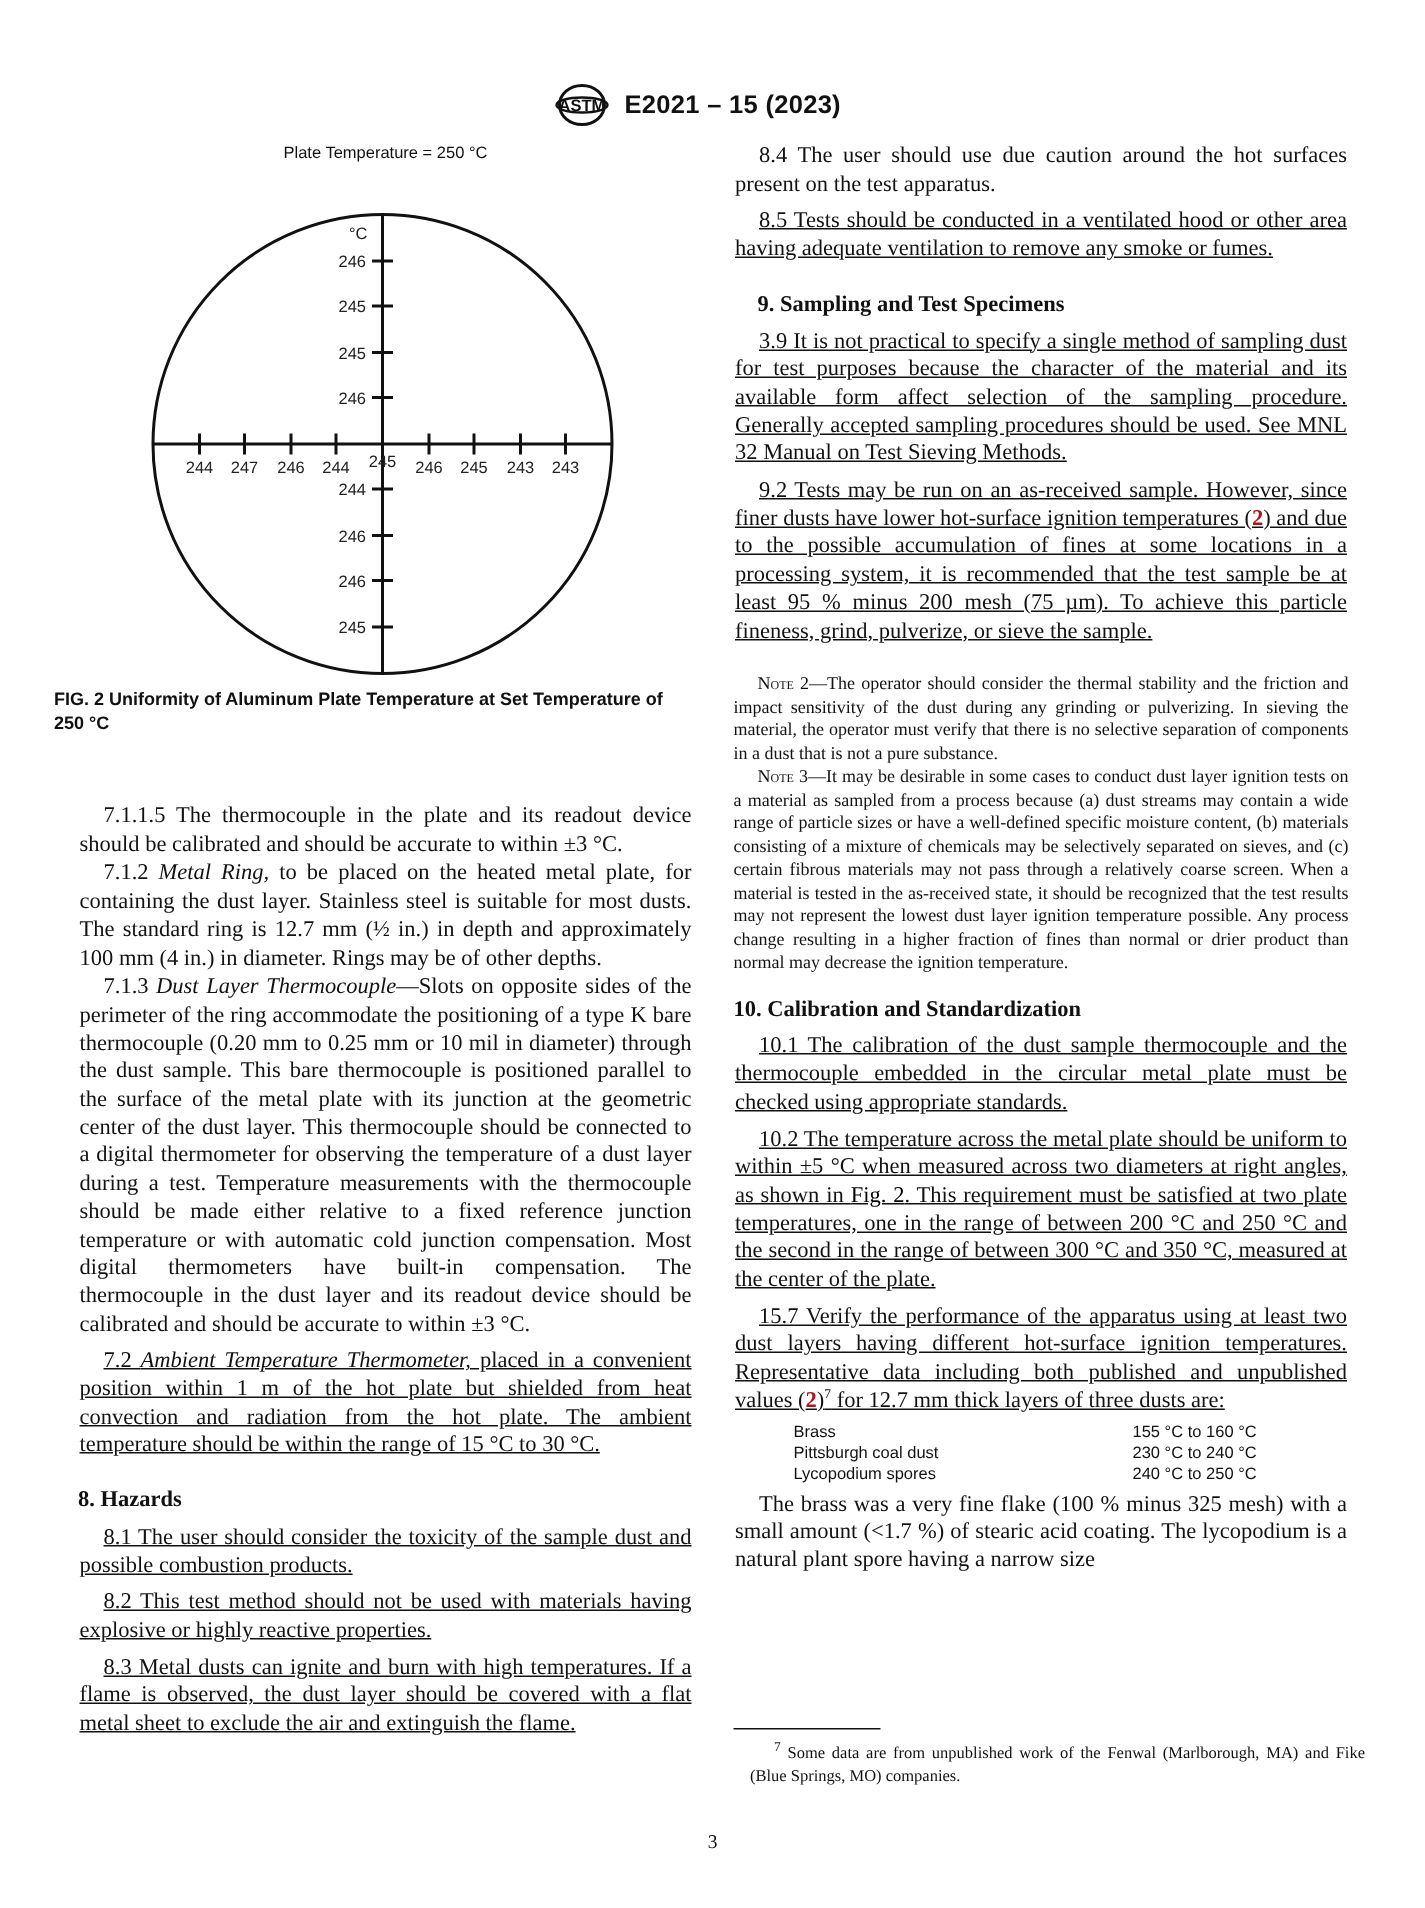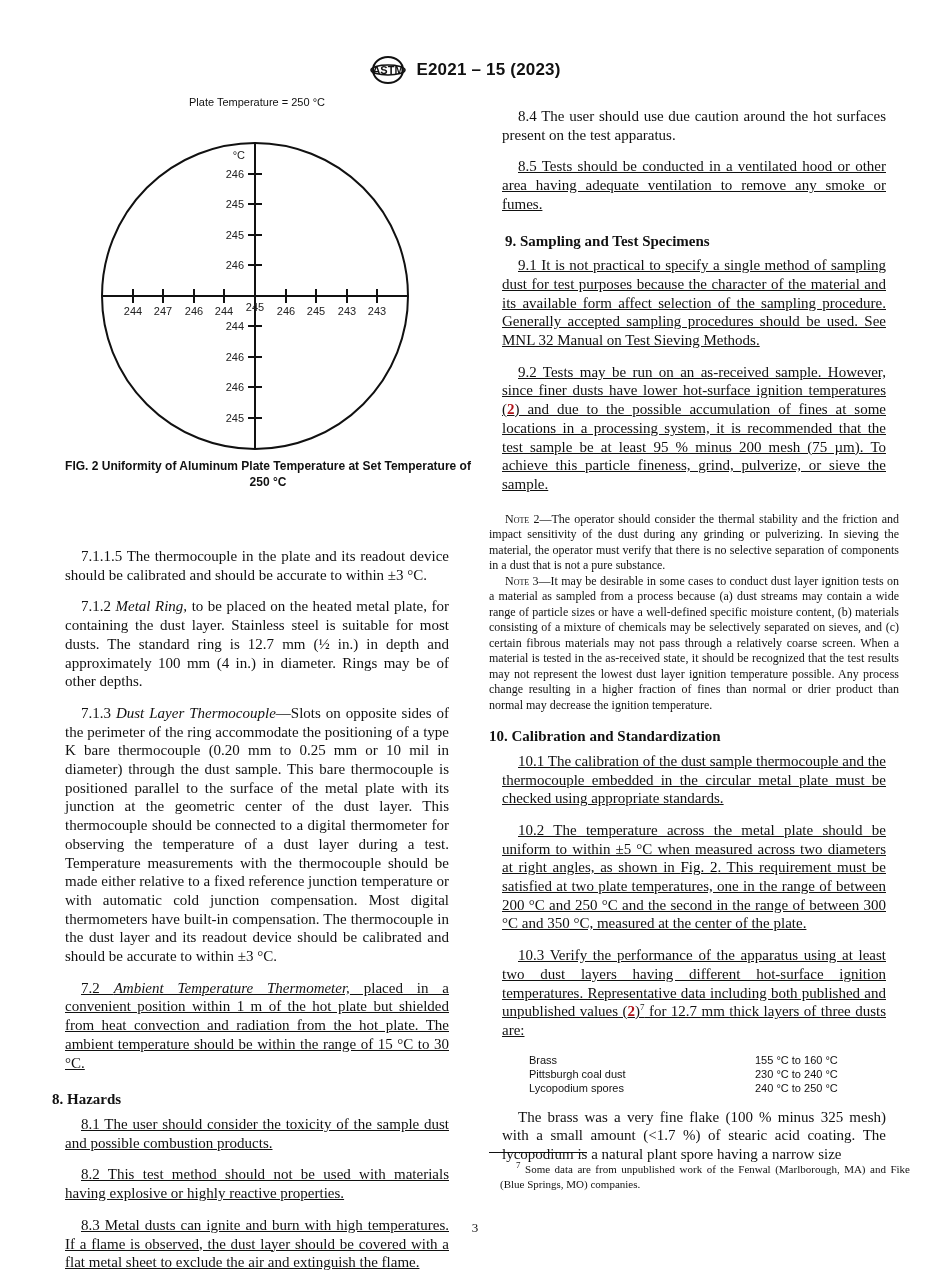--- a/index.html
+++ b/index.html
@@ -5,27 +5,27 @@
   html, body { margin: 0; padding: 0; background: #ffffff; }
   body { width: 950px; height: 1272px; position: relative; overflow: hidden; color: #111; }
 
   #header { position: absolute; top: 55px; left: 0; width: 931px; text-align: center; }
   #header .logo { display: inline-block; vertical-align: middle; width: 36px; height: 30px; margin-right: 6px; }
   #header .title { display: inline-block; vertical-align: middle; font-family: Liberation Sans, sans-serif; font-weight: bold; font-size: 17px; letter-spacing: 0.2px; }
 
   #figure { position: absolute; left: 52px; top: 92px; width: 410px; }
   #figure .fig-title { position: absolute; left: 0; width: 410px; top: 4px; text-align: center; font-family: "Liberation Sans", sans-serif; font-weight: normal; font-size: 11px; }
   #figure svg { position: absolute; left: 0; top: 0; }
-  #fig-caption { position: absolute; left: 60px; top: 458px; width: 416px; text-align: center; font-family: "Liberation Sans", sans-serif; font-weight: bold; font-size: 12px; line-height: 16px; }
+  #fig-caption { position: absolute; left: 36px; top: 458px; width: 416px; font-family: "Liberation Sans", sans-serif; font-weight: bold; font-size: 12px; line-height: 16px; }
 
   .col { position: absolute; width: 410px; font-family: "Liberation Serif", serif; font-size: 15px; line-height: 18.7px; text-align: justify; }
   #left-col { left: 52px; top: 534px; }
   #right-col { left: 489px; top: 94px; }
 
-  .para { margin: 13px; text-indent: 16px; }
+  .para { margin: 1px; text-indent: 16px; }
   .gap { margin-top: 6px; text-decoration: underline; }
   .heading { font-weight: bold; margin: 0; text-indent: 0; }
   .note { font-size: 12px; line-height: 15.5px; margin: 0; text-indent: 16px; }
   .note .sc { font-variant: small-caps; }
   .red { color: #000000; }
   .ref { color: #b0141a; font-weight: bold; }
   sup { font-size: 9px; line-height: 0; }
 
   .dust-table { font-family: "Liberation Sans", sans-serif; font-size: 11px; line-height: 14px; margin: 4px 0 4px 40px; border-collapse: collapse; }
   .dust-table td { padding: 0; }
@@ -106,28 +106,28 @@
   <p class="heading" style="margin-top:18px;">8.  Hazards</p>
   <p class="para gap">8.1  The user should consider the toxicity of the sample dust and possible combustion products.</p>
   <p class="para gap">8.2 This test method should not be used with materials having explosive or highly reactive properties.</p>
   <p class="para gap">8.3  Metal dusts can ignite and burn with high temperatures. If a flame is observed, the dust layer should be covered with a flat metal sheet to exclude the air and extinguish the flame.</p>
 </div>
 
 <div id="right-col" class="col">
   <p class="para">8.4  The user should use due caution around the hot surfaces present on the test apparatus.</p>
   <p class="para gap">8.5  Tests should be conducted in a ventilated hood or other area having adequate ventilation to remove any smoke or fumes.</p>
   <p class="heading" style="margin-top:18px;margin-left:16px;">9.  Sampling and Test Specimens</p>
-  <p class="para gap">9.1  It is not practical to specify a single method of sampling dust for test purposes because the character of the material and its available form affect selection of the sampling procedure. Generally accepted sampling procedures should be used. See MNL 32 Manual on Test Sieving Methods.</p>
+  <p class="para gap">3.9  It is not practical to specify a single method of sampling dust for test purposes because the character of the material and its available form affect selection of the sampling procedure. Generally accepted sampling procedures should be used. See MNL 32 Manual on Test Sieving Methods.</p>
   <p class="para gap"><span>9.2 Tests may be run on an as-received sample. However, since finer dusts have lower hot-surface ignition temperatures (</span><span class="ref">2</span><span>) and due to the possible accumulation of fines at some locations in a processing system, it is recommended that the test sample be at least 95 % minus 200 mesh (75 µm). To achieve this particle fineness, grind, pulverize, or sieve the sample.</span></p>
   <p class="note" style="margin-top:18px;"><span class="sc">Note</span><span> 2—The operator should consider the thermal stability and the friction and impact sensitivity of the dust during any grinding or pulverizing. In sieving the material, the operator must verify that there is no selective separation of components in a dust that is not a pure substance.</span></p>
   <p class="note"><span class="sc">Note</span><span> 3—It may be desirable in some cases to conduct dust layer ignition tests on a material as sampled from a process because (a) dust streams may contain a wide range of particle sizes or have a well-defined specific moisture content, (b) materials consisting of a mixture of chemicals may be selectively separated on sieves, and (c) certain fibrous materials may not pass through a relatively coarse screen. When a material is tested in the as-received state, it should be recognized that the test results may not represent the lowest dust layer ignition temperature possible. Any process change resulting in a higher fraction of fines than normal or drier product than normal may decrease the ignition temperature.</span></p>
   <p class="heading" style="margin-top:14px;">10.  Calibration and Standardization</p>
   <p class="para gap">10.1  The calibration of the dust sample thermocouple and the thermocouple embedded in the circular metal plate must be checked using appropriate standards.</p>
   <p class="para gap"><span>10.2 The temperature across the metal plate should be uniform to within ±5 °C when measured across two diameters at right angles, as shown in </span><span class="red">Fig. 2</span><span>. This requirement must be satisfied at two plate temperatures, one in the range of between 200 °C and 250 °C and the second in the range of between 300 °C and 350 °C, measured at the center of the plate.</span></p>
-  <p class="para gap"><span>10.3  Verify the performance of the apparatus using at least two dust layers having different hot-surface ignition temperatures. Representative data including both published and unpublished values (</span><span class="ref">2</span><span>)</span><sup>7</sup><span> for 12.7 mm thick layers of three dusts are:</span></p>
+  <p class="para gap"><span>15.7  Verify the performance of the apparatus using at least two dust layers having different hot-surface ignition temperatures. Representative data including both published and unpublished values (</span><span class="ref">2</span><span>)</span><sup>7</sup><span> for 12.7 mm thick layers of three dusts are:</span></p>
   <table class="dust-table">
     <tbody>
         <tr>
           <td class="name">Brass</td>
           <td>155 °C to 160 °C</td>
         </tr>
     <tr>
           <td class="name">Pittsburgh coal dust</td>
           <td>230 °C to 240 °C</td>
         </tr>

